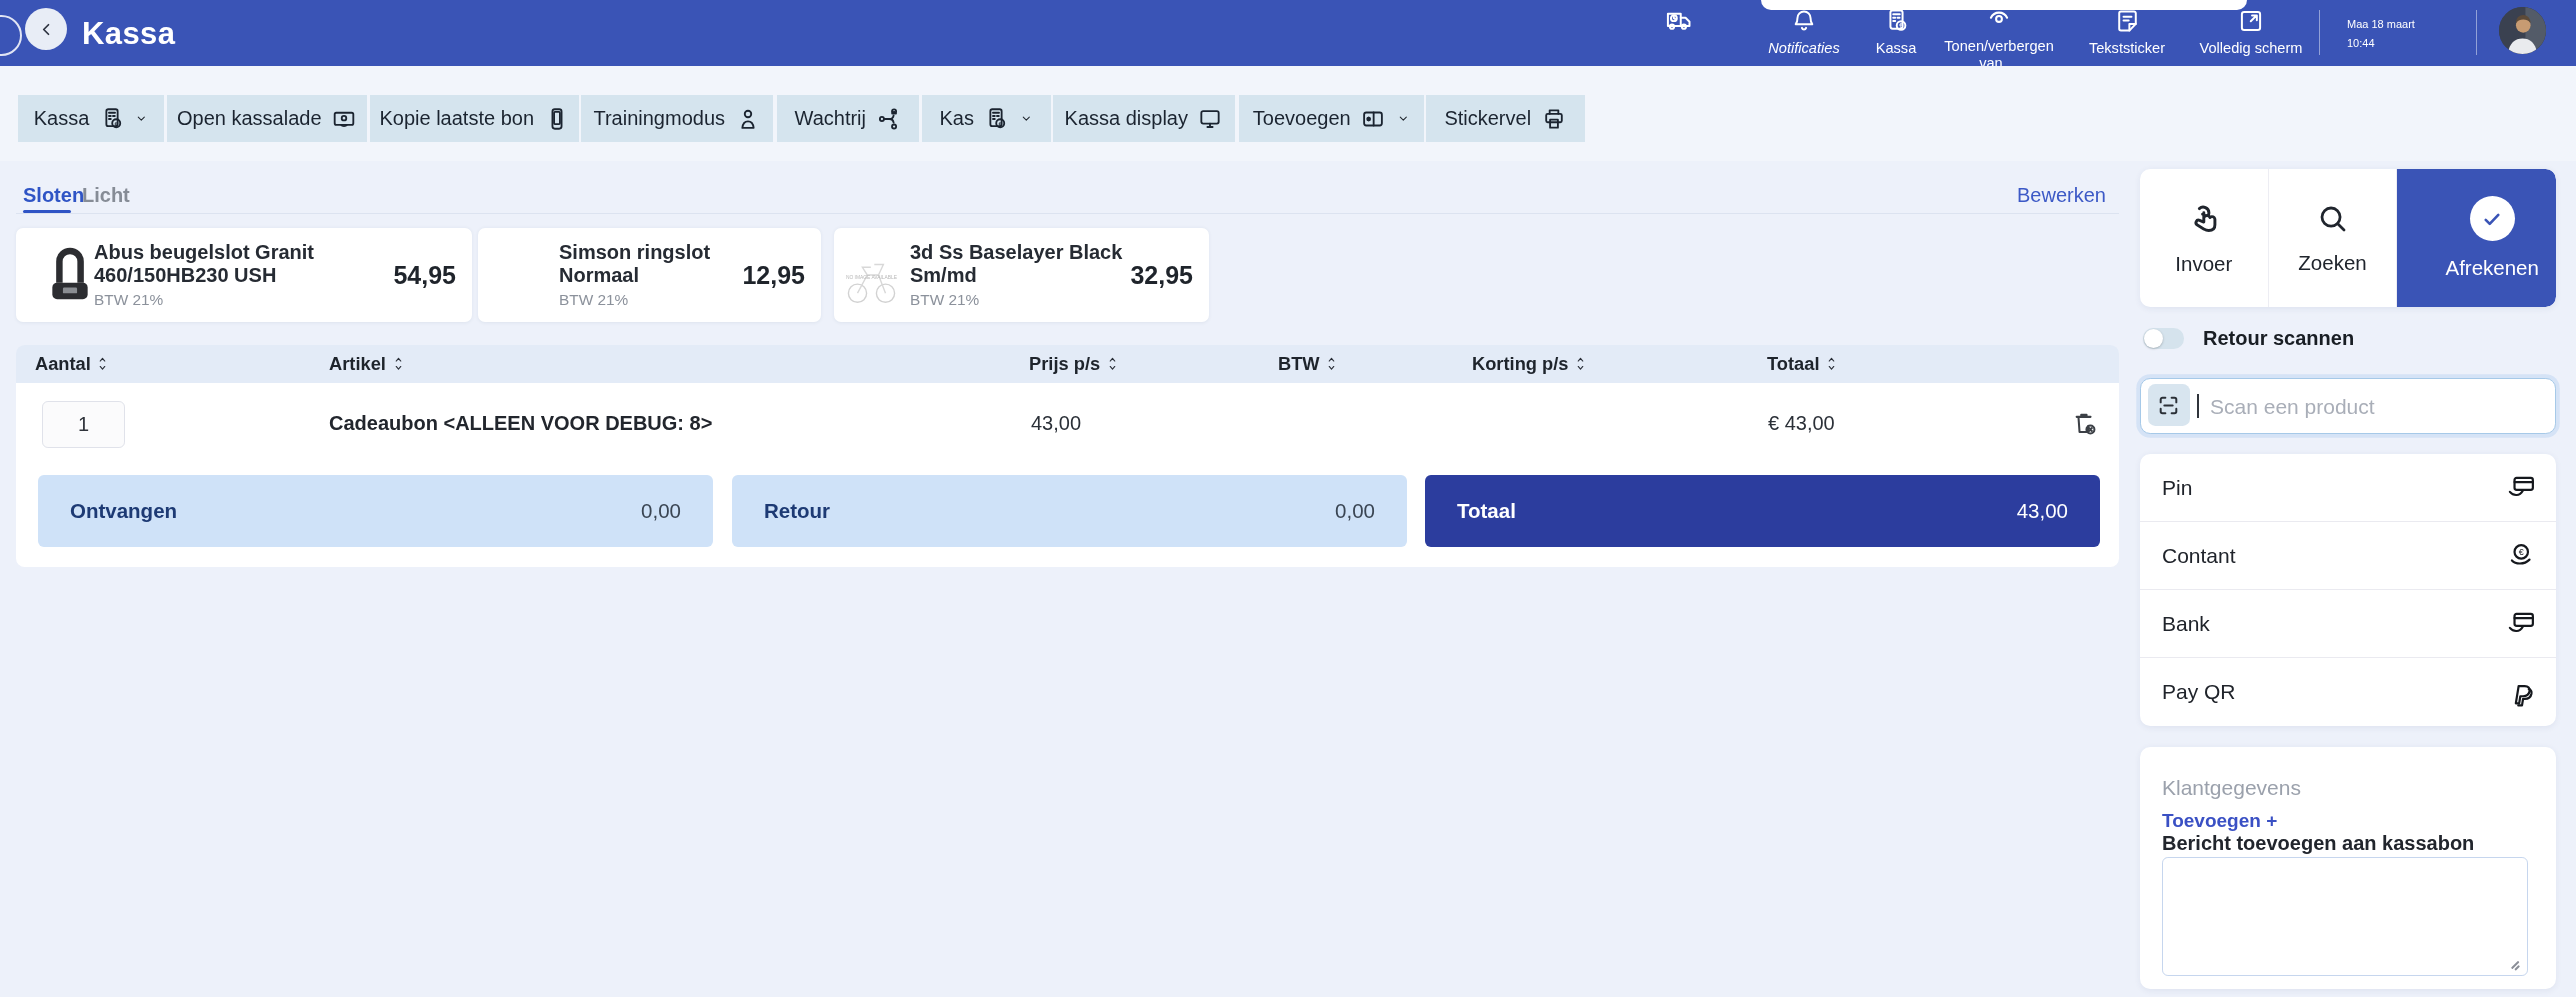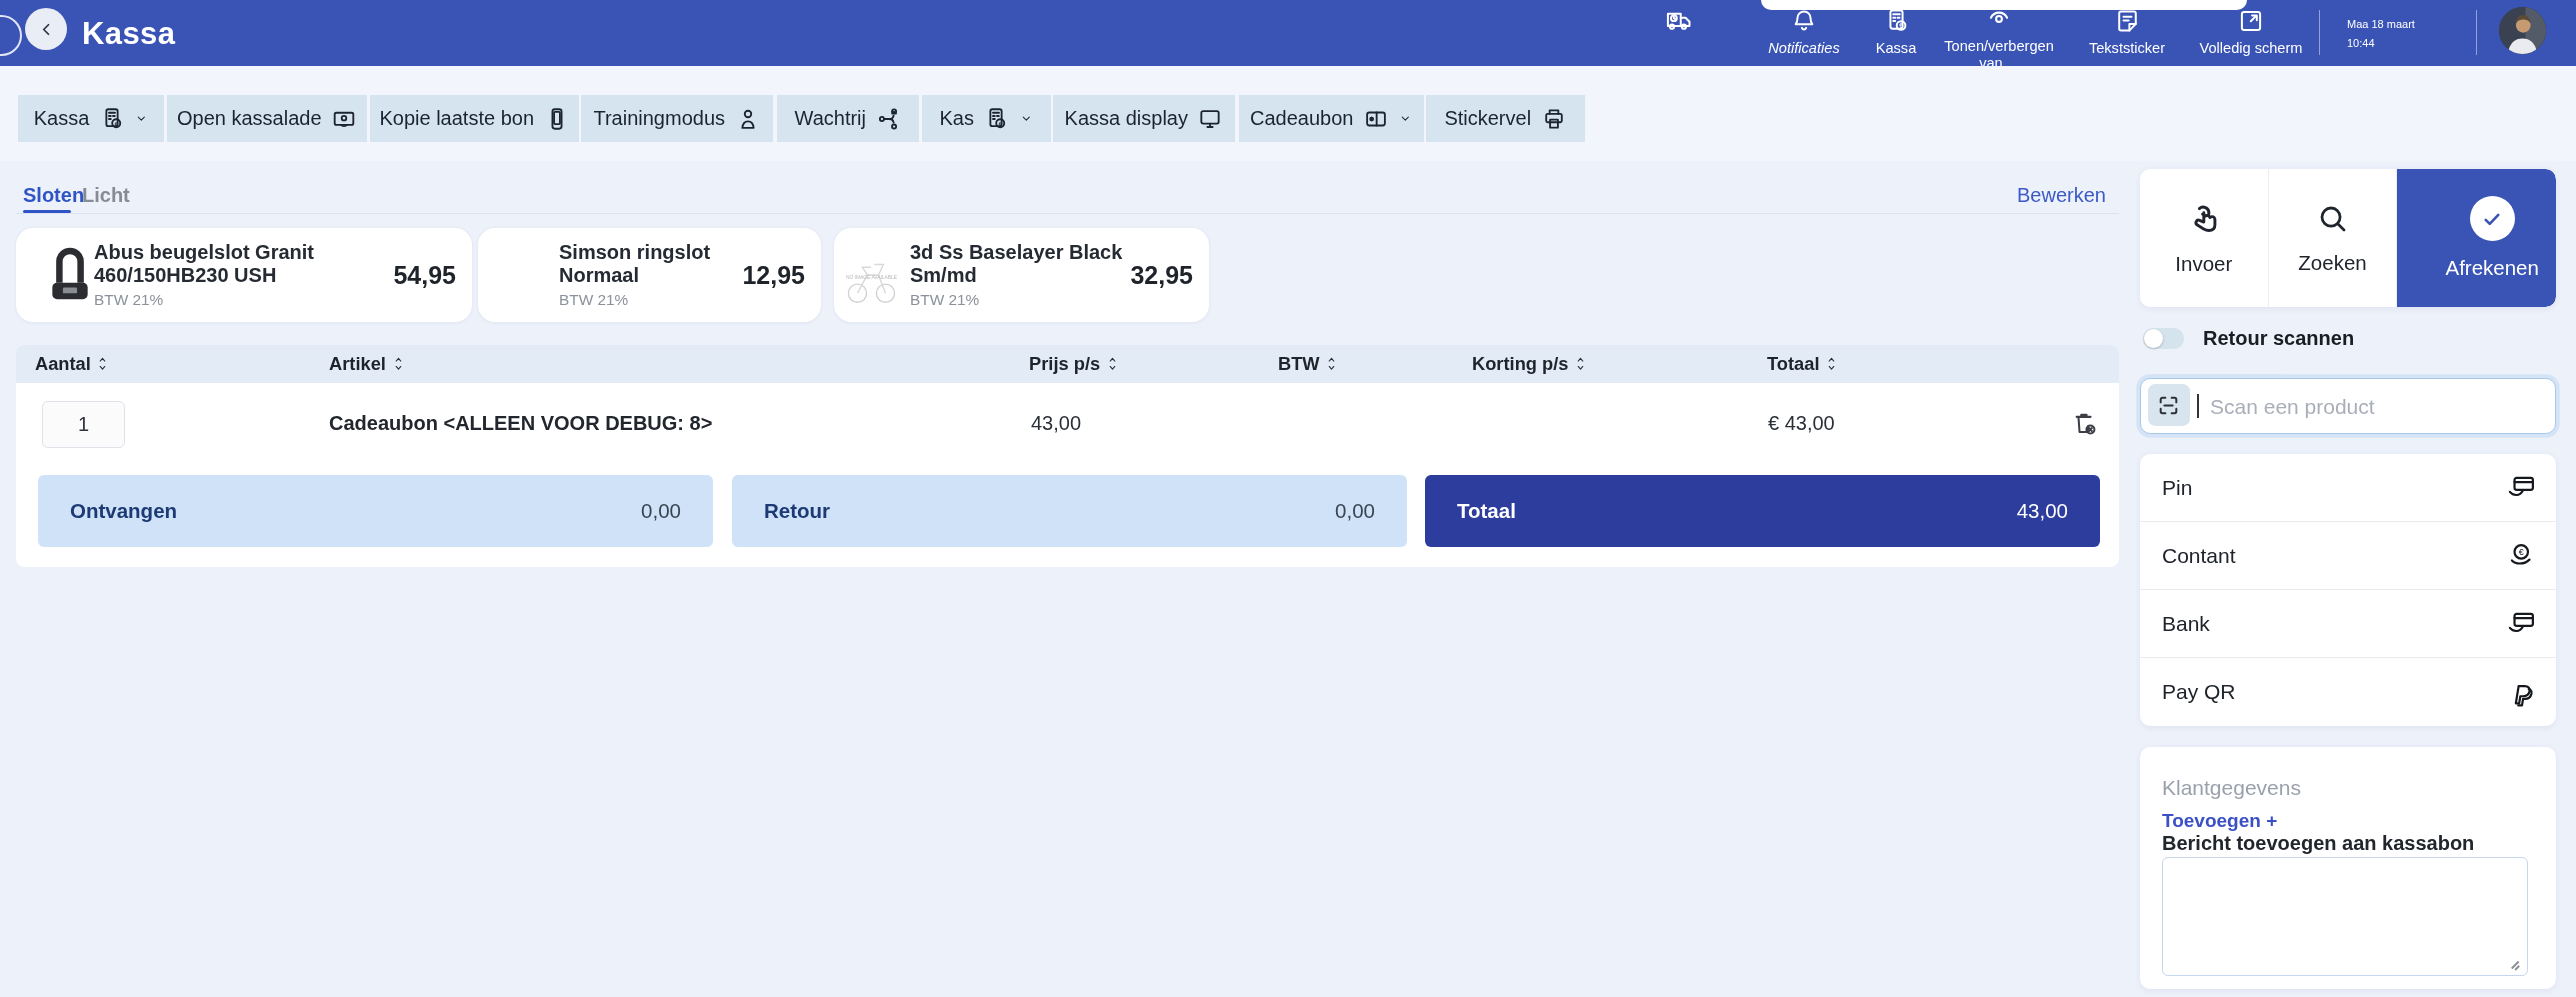--- a/index.html
+++ b/index.html
@@ -30,21 +30,21 @@
   
   .vtab{position:absolute;top:184px;font-size:20px;font-weight:bold;cursor:pointer;}
   .vtab.active{color:#2f54c5;}
   .vtab.idle{color:#868c96;}
   .underline{position:absolute;left:23px;top:210px;width:48px;height:2.9px;background:#2f54c5;border-radius:1.5px;}
   .hairline{position:absolute;left:16px;top:213px;width:2103px;height:0.7px;background:#dce3f0;}
   .editlink{position:absolute;left:2017px;top:184px;display:flex;align-items:center;gap:32px;color:#3c59c6;
             font-size:20px;cursor:pointer;}
 
   
-  .pcard{position:absolute;top:228px;height:94px;background:#fff;border-radius:17px;
+  .pcard{position:absolute;top:228px;height:94px;background:#fff;border-radius:7px;
          box-shadow:0 0.7px 3.7px rgba(30,50,90,.07);cursor:pointer;}
   .pinfo{position:absolute;top:0;bottom:0;display:flex;flex-direction:column;justify-content:center;gap:3.7px;}
   .pname{font-size:20px;font-weight:bold;color:#262b33;line-height:23.4px;}
   .pvat{font-size:15.4px;color:#8b919b;}
   .pprice{position:absolute;right:16px;top:0;bottom:0;display:flex;align-items:center;
           font-size:25px;font-weight:bold;color:#1f242b;}
 
   
   .thead{position:absolute;left:16px;top:345px;width:2103px;height:38px;background:#e3ebf7;border-radius:8.8px 8.8px 0 0;}
   .th{position:absolute;top:0;height:38px;display:flex;align-items:center;gap:6.6px;font-size:18.3px;font-weight:bold;color:#1e242c;cursor:pointer;}
@@ -359,21 +359,21 @@
   </div>
   <div class="tbtn" style="left:1053px;width:182px;">
     <span>Kassa display</span>
     <span>
         <svg class="ic" width="26" height="26" viewBox="0 0 36 36">
           <use href="#i-monitor"></use>
         </svg>
       </span>
   </div>
   <div class="tbtn" style="left:1239px;width:185px;">
-    <span>Cadeaubon</span>
+    <span>Toevoegen</span>
     <span>
         <svg class="ic" width="26" height="26" viewBox="0 0 36 36">
           <use href="#i-gift"></use>
         </svg>
       </span>
     <span class="chev">
         <svg class="ic" width="14.6" height="14.6" viewBox="0 0 20 20">
           <use href="#i-chevd"></use>
         </svg>
       </span>

